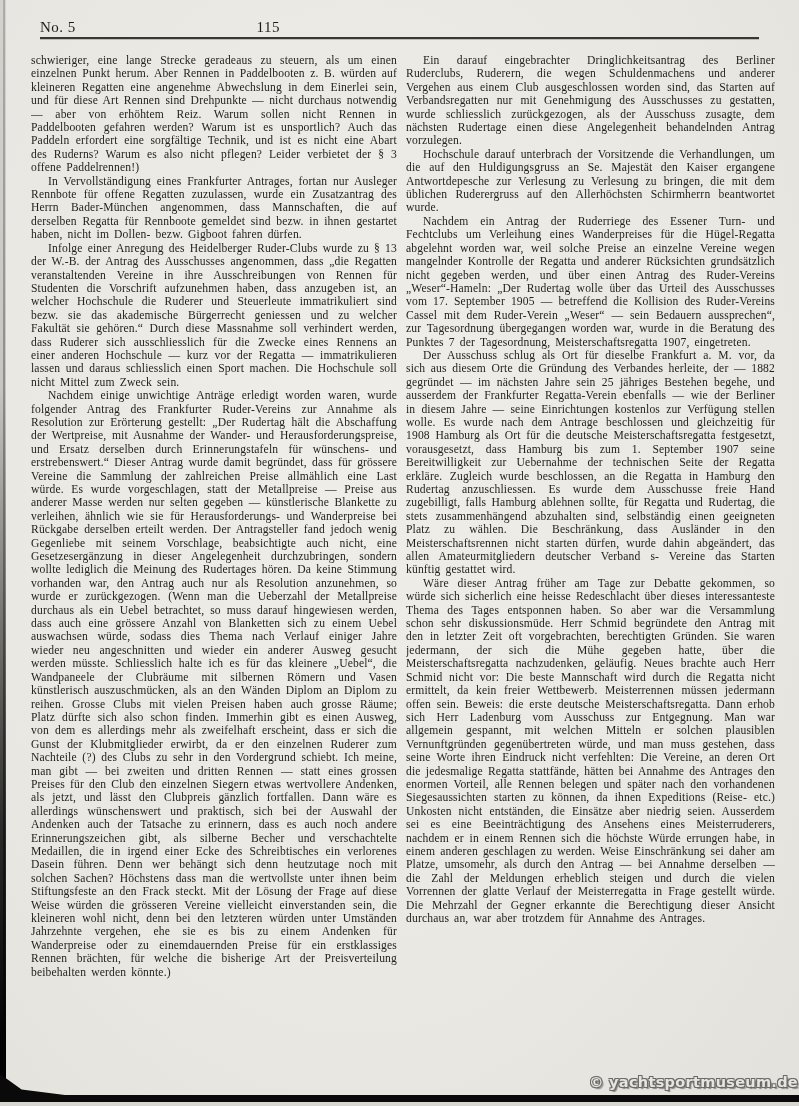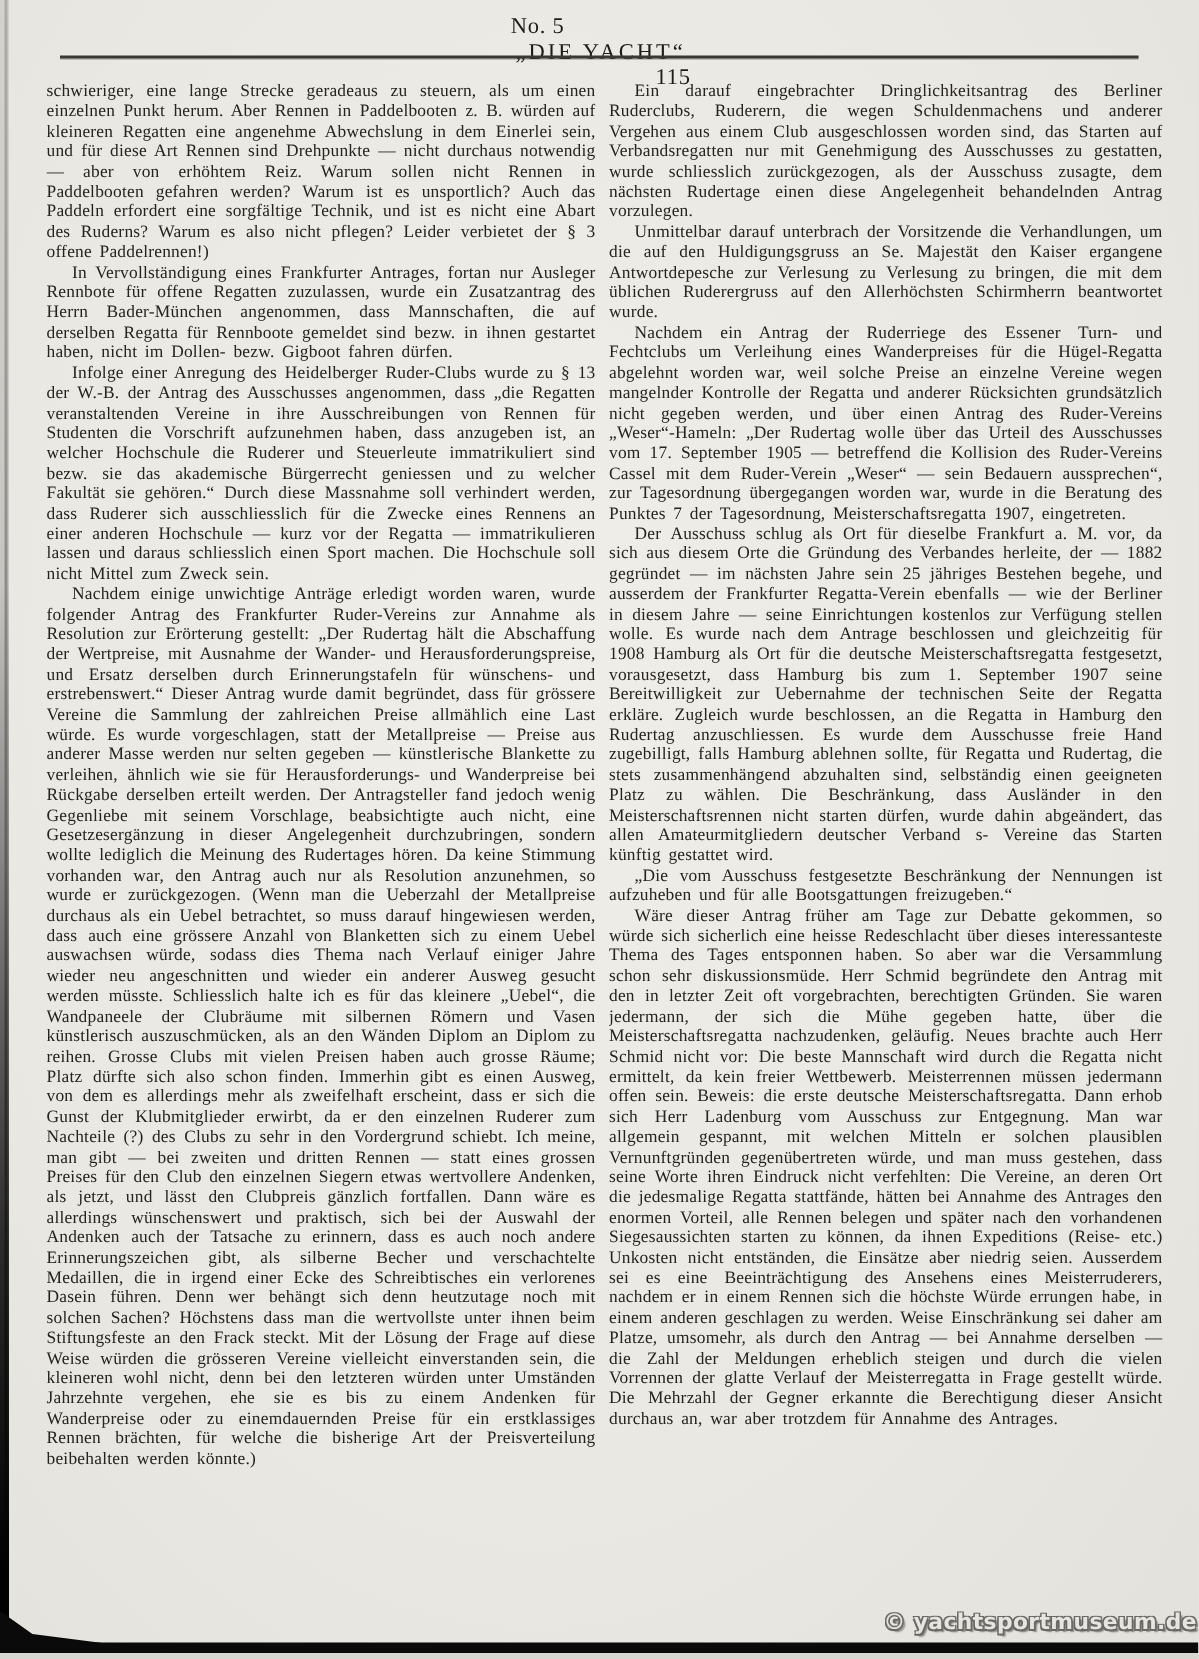--- a/index.html
+++ b/index.html
@@ -13,22 +13,22 @@
     width: 799px; height: 1106px;
     background: #ebe9e4;
     background-image: radial-gradient(ellipse at 45% 40%, #f0eee9 0%, #eae8e3 60%, #e3e1db 100%);
     overflow: hidden;
     color: #24221f;
   }
   
   .header {
     position: absolute; left: 40px; right: 38px; top: 10px;
     height: 26px;
-    display: flex; align-items: center;
-    font-size: 15px; letter-spacing: 0.5px; color: #1e1c19; flex-direction: column;
+    display: flex; align-items: flex-end;
+    font-size: 15px; letter-spacing: 0.5px; color: #1e1c19;
   }
   .header .issue { width: 120px; text-align: left; }
   .header .title { flex: 1; text-align: center; letter-spacing: 2px; }
   .header .pageno { width: 120px; text-align: right; }
   .header-rule {
     position: absolute; left: 40px; right: 40px; top: 37px;
     height: 2px; background: #3a3835;
     box-shadow: 0 1px 0 rgba(58,56,53,0.25);
   }
   
@@ -94,38 +94,36 @@
     background: #d8d6d1;
   }
 </style>
 </head>
 <body>
 
 <div class="page">
 
   <div class="header">
     <span class="issue">No. 5</span>
-    <span class="title">„DIE YACHT“</span>
     <span class="pageno">115</span>
   </div>
   <div class="header-rule"></div>
 
   <div class="columns">
     <div class="col left">
       <p>schwieriger, eine lange Strecke geradeaus zu steuern, als um einen einzelnen Punkt herum.  Aber Rennen in Paddelbooten z. B. würden auf kleineren Regatten eine angenehme Abwechslung in dem Einerlei sein, und für diese Art Rennen sind Drehpunkte — nicht durchaus notwendig — aber von erhöhtem Reiz.  Warum sollen nicht Rennen in Paddelbooten gefahren werden?  Warum ist es unsportlich?  Auch das Paddeln erfordert eine sorgfältige Technik, und ist es nicht eine Abart des Ruderns? Warum es also nicht pflegen? Leider verbietet der § 3 offene Paddelrennen!)</p>
       <p class="ind">In Vervollständigung eines Frankfurter Antrages, fortan nur Ausleger Rennbote für offene Regatten zuzulassen, wurde ein Zusatzantrag des Herrn Bader-München angenommen, dass Mannschaften, die auf derselben Regatta für Rennboote gemeldet sind bezw. in ihnen gestartet haben, nicht im Dollen- bezw. Gigboot fahren dürfen.</p>
       <p class="ind">Infolge einer Anregung des Heidelberger Ruder-Clubs wurde zu § 13 der W.-B. der Antrag des Ausschusses angenommen, dass „die Regatten veranstaltenden Vereine in ihre Ausschreibungen von Rennen für Studenten die Vorschrift aufzunehmen haben, dass anzugeben ist, an welcher Hochschule die Ruderer und Steuerleute immatrikuliert sind bezw. sie das akademische Bürgerrecht geniessen und zu welcher Fakultät sie gehören.“  Durch diese Massnahme soll verhindert werden, dass Ruderer sich ausschliesslich für die Zwecke eines Rennens an einer anderen Hochschule — kurz vor der Regatta — immatrikulieren lassen und daraus schliesslich einen Sport machen.  Die Hochschule soll nicht Mittel zum Zweck sein.</p>
       <p class="ind">Nachdem einige unwichtige Anträge erledigt worden waren, wurde folgender Antrag des Frankfurter Ruder-Vereins zur Annahme als Resolution zur Erörterung gestellt: „Der Rudertag hält die Abschaffung der Wertpreise, mit Ausnahme der Wander- und Herausforderungspreise, und Ersatz derselben durch Erinnerungstafeln für wünschens- und erstrebenswert.“ Dieser Antrag wurde damit begründet, dass für grössere Vereine die Sammlung der zahlreichen Preise allmählich eine Last würde.  Es wurde vorgeschlagen, statt der Metallpreise — Preise aus anderer Masse werden nur selten gegeben — künstlerische Blankette zu verleihen, ähnlich wie sie für Herausforderungs- und Wanderpreise bei Rückgabe derselben erteilt werden.  Der Antragsteller fand jedoch wenig Gegenliebe mit seinem Vorschlage, beabsichtigte auch nicht, eine Gesetzesergänzung in dieser Angelegenheit durchzubringen, sondern wollte lediglich die Meinung des Rudertages hören. Da keine Stimmung vorhanden war, den Antrag auch nur als Resolution anzunehmen, so wurde er zurückgezogen. (Wenn man die Ueberzahl der Metallpreise durchaus als ein Uebel betrachtet, so muss darauf hingewiesen werden, dass auch eine grössere Anzahl von Blanketten sich zu einem Uebel auswachsen würde, sodass dies Thema nach Verlauf einiger Jahre wieder neu angeschnitten und wieder ein anderer Ausweg gesucht werden müsste.  Schliesslich halte ich es für das kleinere „Uebel“, die Wandpaneele der Clubräume mit silbernen Römern und Vasen künstlerisch auszuschmücken, als an den Wänden Diplom an Diplom zu reihen.  Grosse Clubs mit vielen Preisen haben auch grosse Räume; Platz dürfte sich also schon finden.  Immerhin gibt es einen Ausweg, von dem es allerdings mehr als zweifelhaft erscheint, dass er sich die Gunst der Klubmitglieder erwirbt, da er den einzelnen Ruderer zum Nachteile (?) des Clubs zu sehr in den Vordergrund schiebt.  Ich meine, man gibt — bei zweiten und dritten Rennen — statt eines grossen Preises für den Club den einzelnen Siegern etwas wertvollere Andenken, als jetzt, und lässt den Clubpreis gänzlich fortfallen.  Dann wäre es allerdings wünschenswert und praktisch, sich bei der Auswahl der Andenken auch der Tatsache zu erinnern, dass es auch noch andere Erinnerungszeichen gibt, als silberne Becher und verschachtelte Medaillen, die in irgend einer Ecke des Schreibtisches ein verlorenes Dasein führen.  Denn wer behängt sich denn heutzutage noch mit solchen Sachen?  Höchstens dass man die wertvollste unter ihnen beim Stiftungsfeste an den Frack steckt.  Mit der Lösung der Frage auf diese Weise würden die grösseren Vereine vielleicht einverstanden sein, die kleineren wohl nicht, denn bei den letzteren würden unter Umständen Jahrzehnte vergehen, ehe sie es bis zu einem Andenken für Wanderpreise oder zu einemdauernden Preise für ein erstklassiges Rennen brächten, für welche die bisherige Art der Preisverteilung beibehalten werden könnte.)</p>
     </div>
     <div class="col right">
       <p class="ind">Ein darauf eingebrachter Dringlichkeitsantrag des Berliner Ruderclubs, Ruderern, die wegen Schuldenmachens und anderer Vergehen aus einem Club ausgeschlossen worden sind, das Starten auf Verbandsregatten nur mit Genehmigung des Ausschusses zu gestatten, wurde schliesslich zurückgezogen, als der Ausschuss zusagte, dem nächsten Rudertage einen diese Angelegenheit behandelnden Antrag vorzulegen.</p>
-      <p class="ind">Unmittelbar darauf unterbrach der Vorsitzende die Verhandlungen, um die auf den Huldigungsgruss an Se. Majestät den Kaiser ergangene Antwortdepesche zur Verlesung zu Verlesung zu bringen, die mit dem üblichen Ruderergruss auf den Allerhöchsten Schirmherrn beantwortet wurde.</p>
+      <p class="ind">Hochschule darauf unterbrach der Vorsitzende die Verhandlungen, um die auf den Huldigungsgruss an Se. Majestät den Kaiser ergangene Antwortdepesche zur Verlesung zu Verlesung zu bringen, die mit dem üblichen Ruderergruss auf den Allerhöchsten Schirmherrn beantwortet wurde.</p>
       <p class="ind">Nachdem ein Antrag der Ruderriege des Essener Turn- und Fechtclubs um Verleihung eines Wanderpreises für die Hügel-Regatta abgelehnt worden war, weil solche Preise an einzelne Vereine wegen mangelnder Kontrolle der Regatta und anderer Rücksichten grundsätzlich nicht gegeben werden, und über einen Antrag des Ruder-Vereins „Weser“-Hameln: „Der Rudertag wolle über das Urteil des Ausschusses vom 17. September 1905 — betreffend die Kollision des Ruder-Vereins Cassel mit dem Ruder-Verein „Weser“ — sein Bedauern aussprechen“, zur Tagesordnung übergegangen worden war, wurde in die Beratung des Punktes 7 der Tagesordnung, Meisterschaftsregatta 1907, eingetreten.</p>
       <p class="ind">Der Ausschuss schlug als Ort für dieselbe Frankfurt a. M. vor, da sich aus diesem Orte die Gründung des Verbandes herleite, der — 1882 gegründet — im nächsten Jahre sein 25 jähriges Bestehen begehe, und ausserdem der Frankfurter Regatta-Verein ebenfalls — wie der Berliner in diesem Jahre — seine Einrichtungen kostenlos zur Verfügung stellen wolle. Es wurde nach dem Antrage beschlossen und gleichzeitig für 1908 Hamburg als Ort für die deutsche Meisterschaftsregatta festgesetzt, vorausgesetzt, dass Hamburg bis zum 1. September 1907 seine Bereitwilligkeit zur Uebernahme der technischen Seite der Regatta erkläre.  Zugleich wurde beschlossen, an die Regatta in Hamburg den Rudertag anzuschliessen.  Es wurde dem Ausschusse freie Hand zugebilligt, falls Hamburg ablehnen sollte, für Regatta und Rudertag, die stets zusammenhängend abzuhalten sind, selbständig einen geeigneten Platz zu wählen.  Die Beschränkung, dass Ausländer in den Meisterschaftsrennen nicht starten dürfen, wurde dahin abgeändert, das allen Amateurmitgliedern deutscher Verband s- Vereine das Starten künftig gestattet wird.</p>
-      <p class="ind">„Die vom Ausschuss festgesetzte Beschränkung der Nennungen ist aufzuheben und für alle Bootsgattungen freizugeben.“</p>
       <p class="ind">Wäre dieser Antrag früher am Tage zur Debatte gekommen, so würde sich sicherlich eine heisse Redeschlacht über dieses interessanteste Thema des Tages entsponnen haben. So aber war die Versammlung schon sehr diskussionsmüde. Herr Schmid begründete den Antrag mit den in letzter Zeit oft vorgebrachten, berechtigten Gründen.  Sie waren jedermann, der sich die Mühe gegeben hatte, über die Meisterschaftsregatta nachzudenken, geläufig.  Neues brachte auch Herr Schmid nicht vor: Die beste Mannschaft wird durch die Regatta nicht ermittelt, da kein freier Wettbewerb.  Meisterrennen müssen jedermann offen sein. Beweis: die erste deutsche Meisterschaftsregatta.  Dann erhob sich Herr Ladenburg vom Ausschuss zur Entgegnung.  Man war allgemein gespannt, mit welchen Mitteln er solchen plausiblen Vernunftgründen gegenübertreten würde, und man muss gestehen, dass seine Worte ihren Eindruck nicht verfehlten: Die Vereine, an deren Ort die jedesmalige Regatta stattfände, hätten bei Annahme des Antrages den enormen Vorteil, alle Rennen belegen und später nach den vorhandenen Siegesaussichten starten zu können, da ihnen Expeditions (Reise- etc.) Unkosten nicht entständen, die Einsätze aber niedrig seien.  Ausserdem sei es eine Beeinträchtigung des Ansehens eines Meisterruderers, nachdem er in einem Rennen sich die höchste Würde errungen habe, in einem anderen geschlagen zu werden.  Weise Einschränkung sei daher am Platze, umsomehr, als durch den Antrag — bei Annahme derselben — die Zahl der Meldungen erheblich steigen und durch die vielen Vorrennen der glatte Verlauf der Meisterregatta in Frage gestellt würde.  Die Mehrzahl der Gegner erkannte die Berechtigung dieser Ansicht durchaus an, war aber trotzdem für Annahme des Antrages.</p>
     </div>
   </div>
 
   <div class="watermark">© yachtsportmuseum.de</div>
 
   <div class="edge-left"></div>
   <div class="edge-left-inner"></div>
   <div class="bottom-under"></div>
   <div class="bottom-bar"></div>

